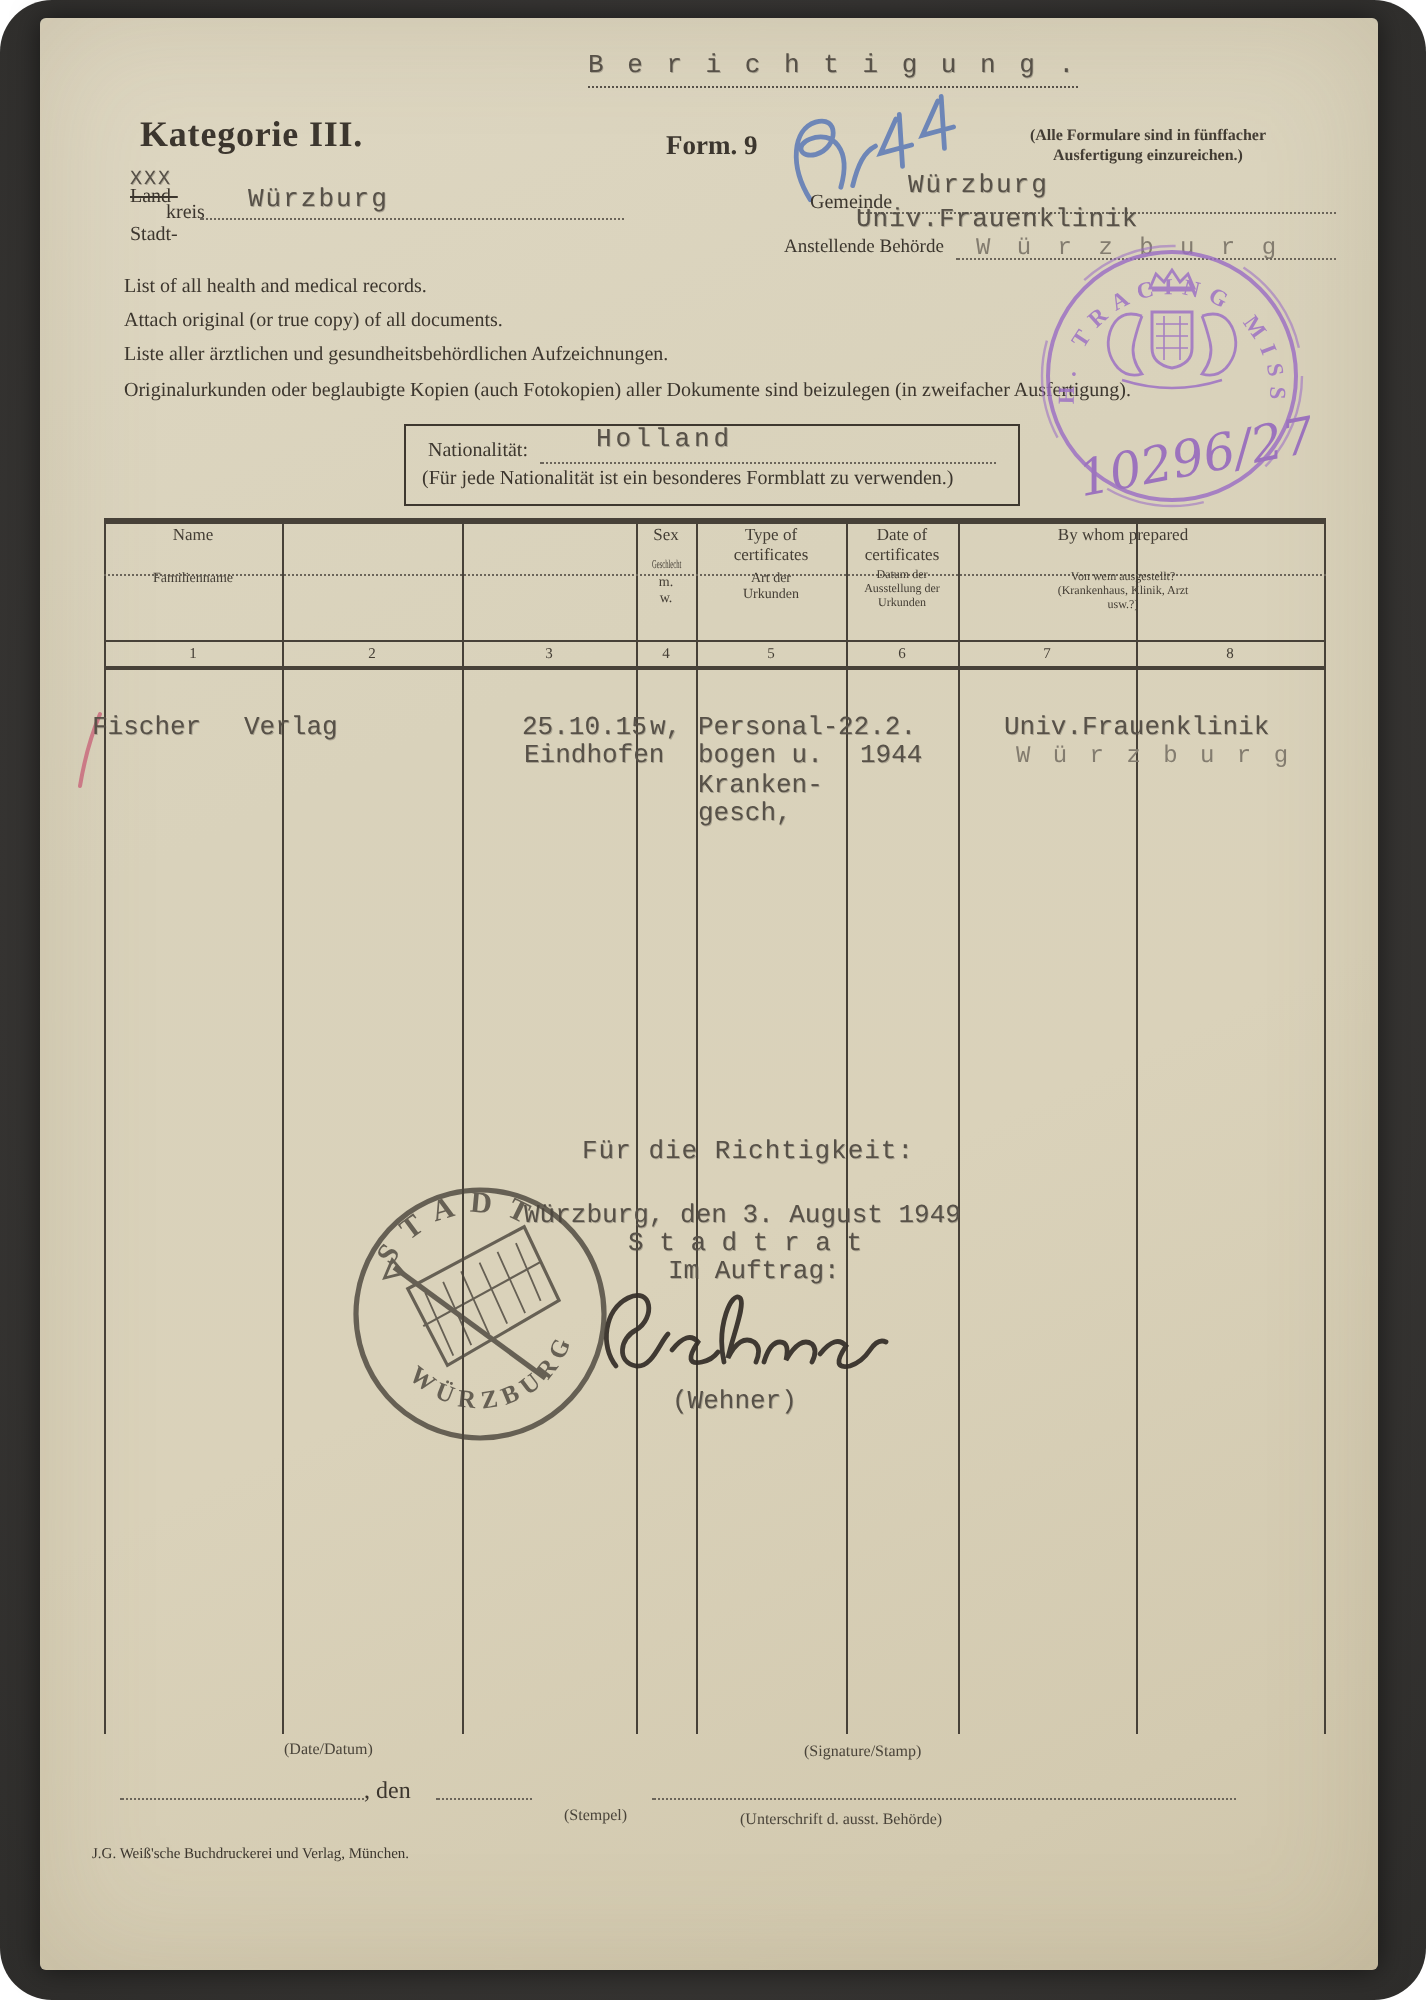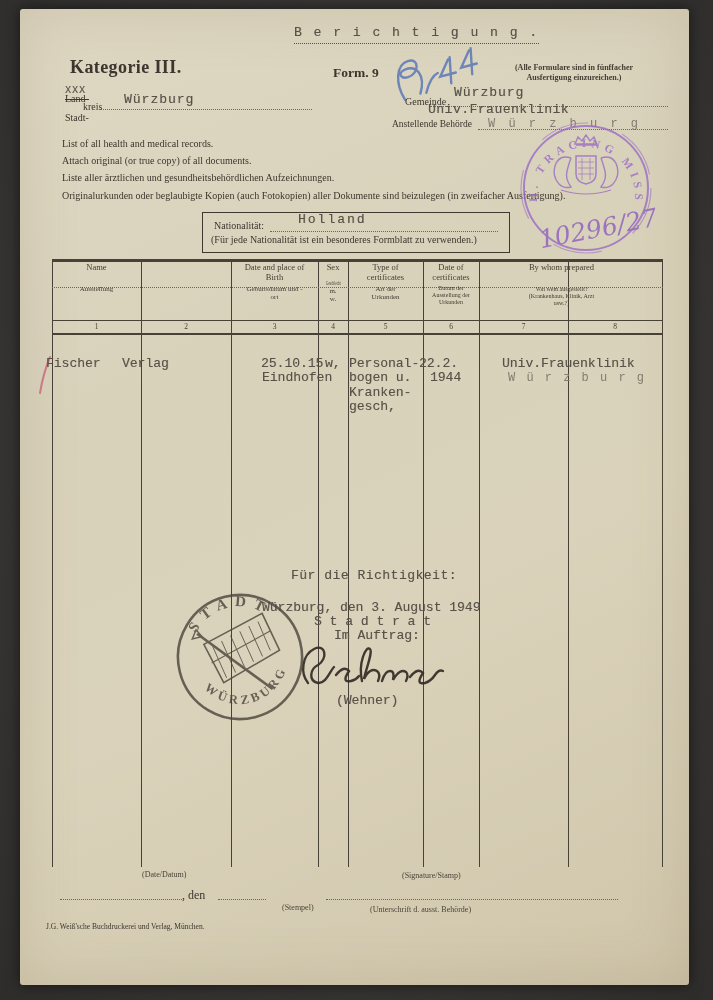--- a/index.html
+++ b/index.html
@@ -1,17 +1,17 @@
 <!DOCTYPE html>
 <html><head>
 <meta charset="utf-8">
 <style>
   html,body{margin:0;padding:0;width:713px;height:1000px;overflow:hidden;}
   .scene{position:relative;width:713px;height:1000px;
-    background:radial-gradient(ellipse at 50% 45%, #403e3c 0%, #383634 55%, #2e2d2b 100%);}
+    background:radial-gradient(ellipse at 50% 45%, #403e3c 0%, #383634 55%, #2e2d2b 100%);border-radius:26px;}
   .paper{position:absolute;left:20px;top:9px;width:669px;height:976px;
     background:linear-gradient(155deg,#ded7c2 0%,#d9d2bb 35%,#dad2ba 60%,#d3cab0 88%,#cfc5aa 100%);
     box-shadow:0 0 14px rgba(0,0,0,.55), inset 0 0 60px rgba(120,105,70,.18);
     border-radius:3px;}
   .paper > *{position:absolute;}
   .print{font-family:"Liberation Serif",serif;color:#3c362e;}
   .typed{font-family:"Liberation Mono",monospace;color:#575148;
     text-shadow:.4px .4px 0 rgba(87,81,72,.35);white-space:pre;}
   .typed.faded{color:#837c6f;text-shadow:none;}
   .dotted{border-bottom:1px dotted #6b655a;height:1px;}
@@ -111,25 +111,21 @@
       <div class="vline" style="position:absolute;left:427px;top:0;height:608px;"></div>
       <div class="vline" style="position:absolute;left:516px;top:0;height:608px;"></div>
       <div class="vline" style="position:absolute;left:610px;top:0;height:608px;"></div>
 
       <div style="position:absolute;left:0;top:28px;width:611px;border-top:1px dotted #6b655a;"></div>
       <div class="hline" style="position:absolute;left:0;top:61px;width:611px;"></div>
       <div class="hline" style="position:absolute;left:0;top:74px;width:611px;height:1.5px;"></div>
 
       <div class="hcell" style="position:absolute;left:0;top:0;width:89px;">
         <span class="en">Name</span>
-        <span class="de" style="margin-top:12px;">Ausstellung</span>
-      </div>
-      <div class="hcell" style="position:absolute;left:179px;top:0;width:87px;">
-        <span class="en" style="width:64px;">Date and place of Birth</span>
-        <span class="de" style="margin-top:3px;width:60px;">Geburtsdatum und -ort</span>
+        <span class="de" style="margin-top:12px;">Familienname</span>
       </div>
       <div class="hcell" style="position:absolute;left:266px;top:0;width:30px;">
         <span class="en">Sex</span>
         <span class="de" style="margin-top:6px;transform:scaleX(.55);font-size:6px;">Geschlecht</span>
         <span class="de">m.</span>
         <span class="de">w.</span>
       </div>
       <div class="hcell" style="position:absolute;left:296px;top:0;width:75px;">
         <span class="en" style="width:56px;">Type of certificates</span>
         <span class="de" style="margin-top:3px;width:48px;">Art der Urkunden</span>

